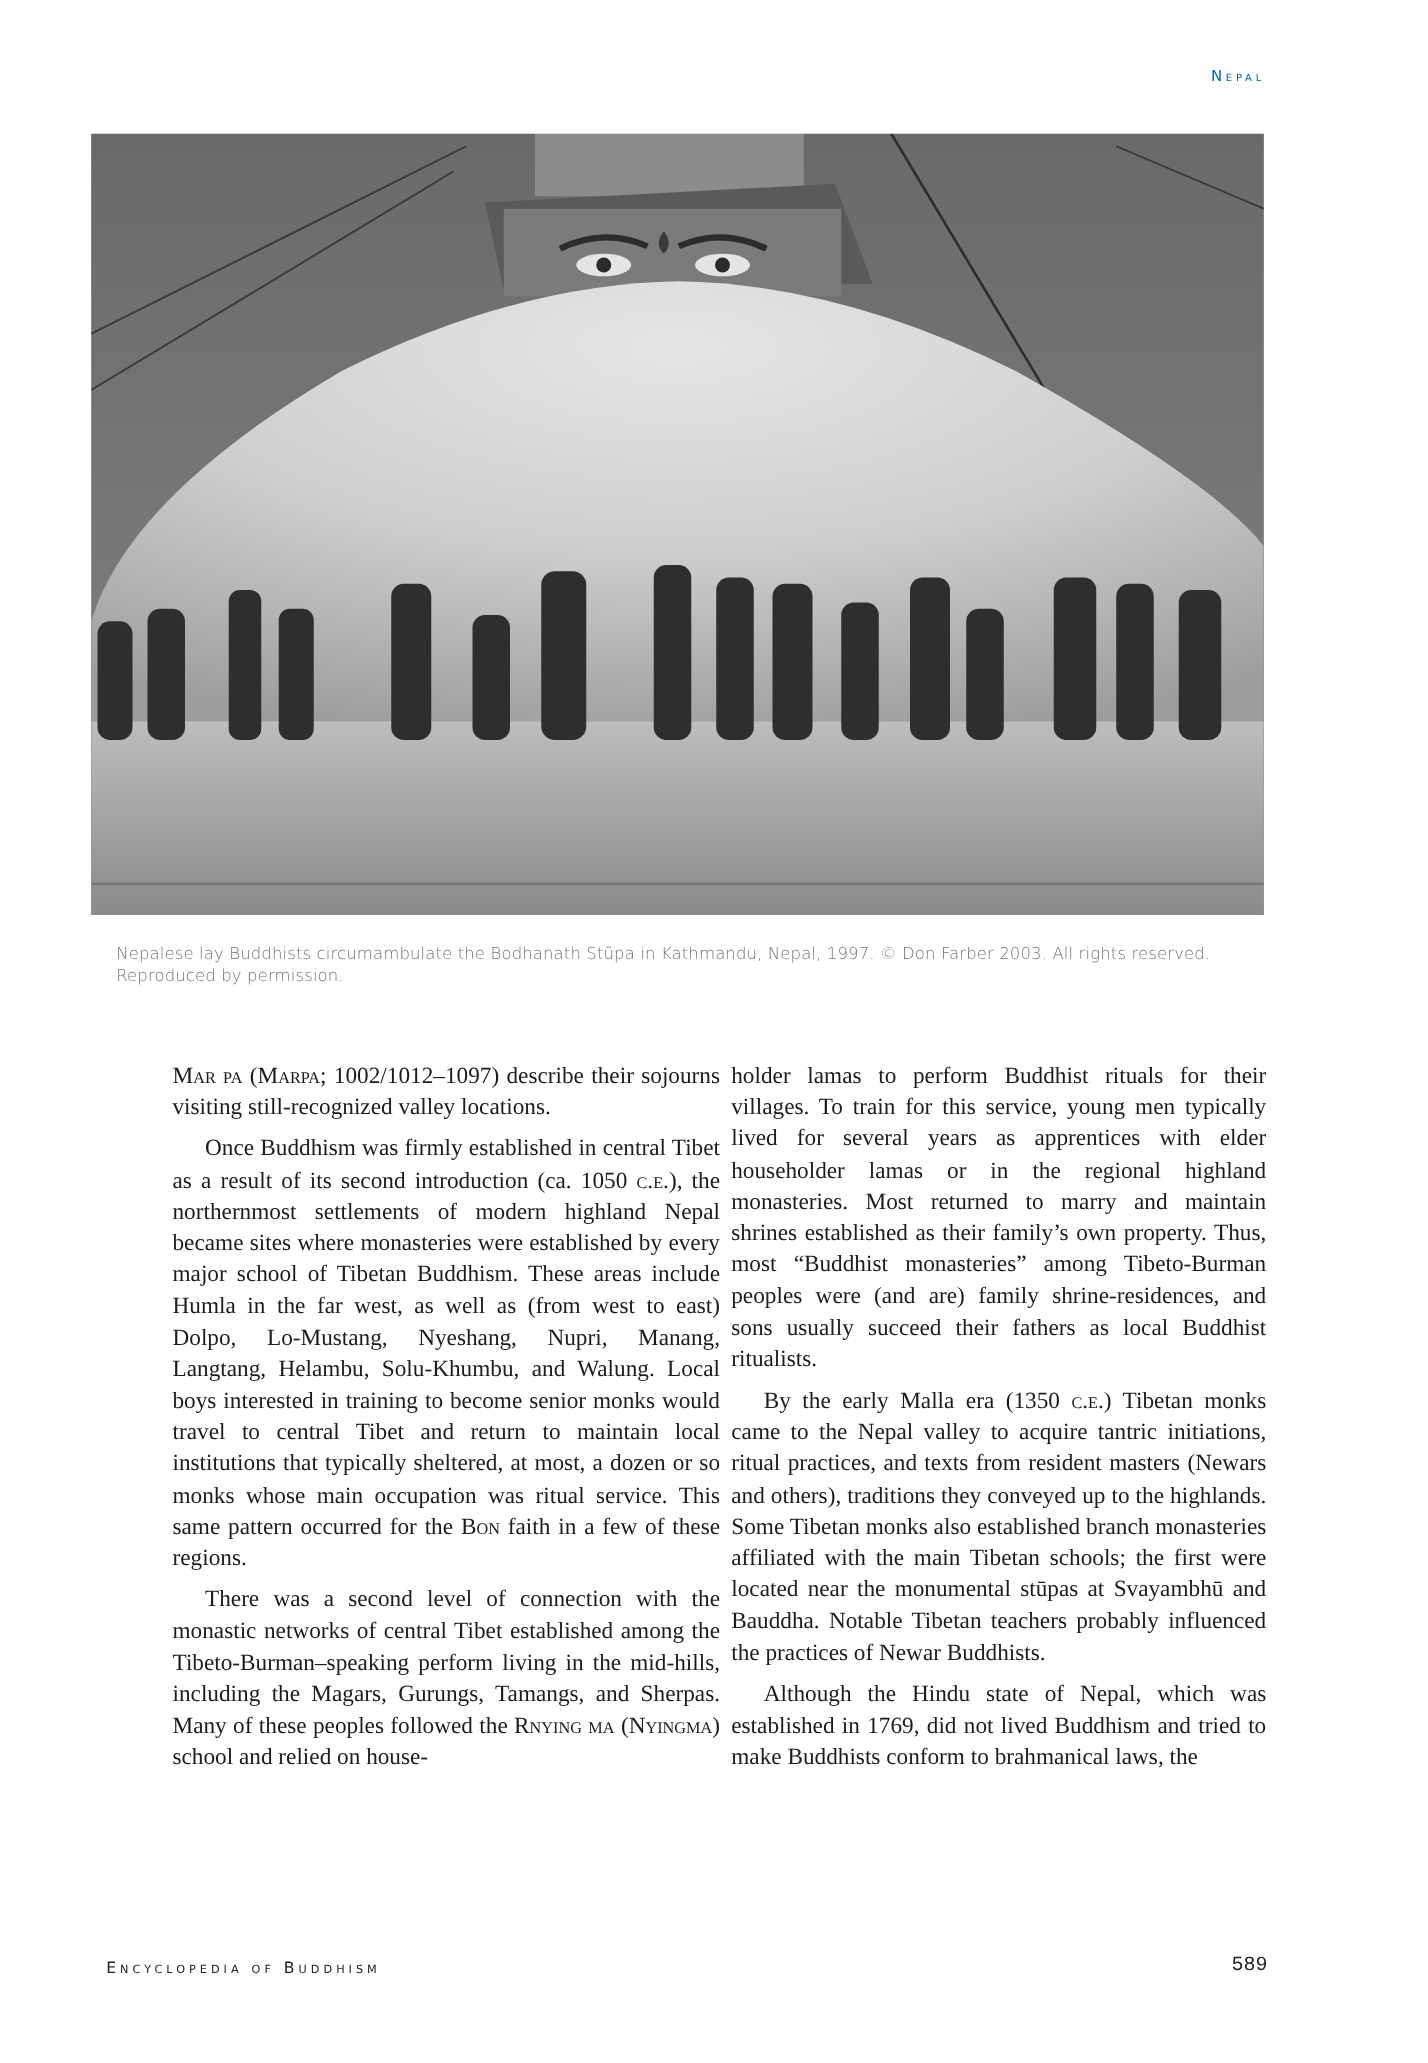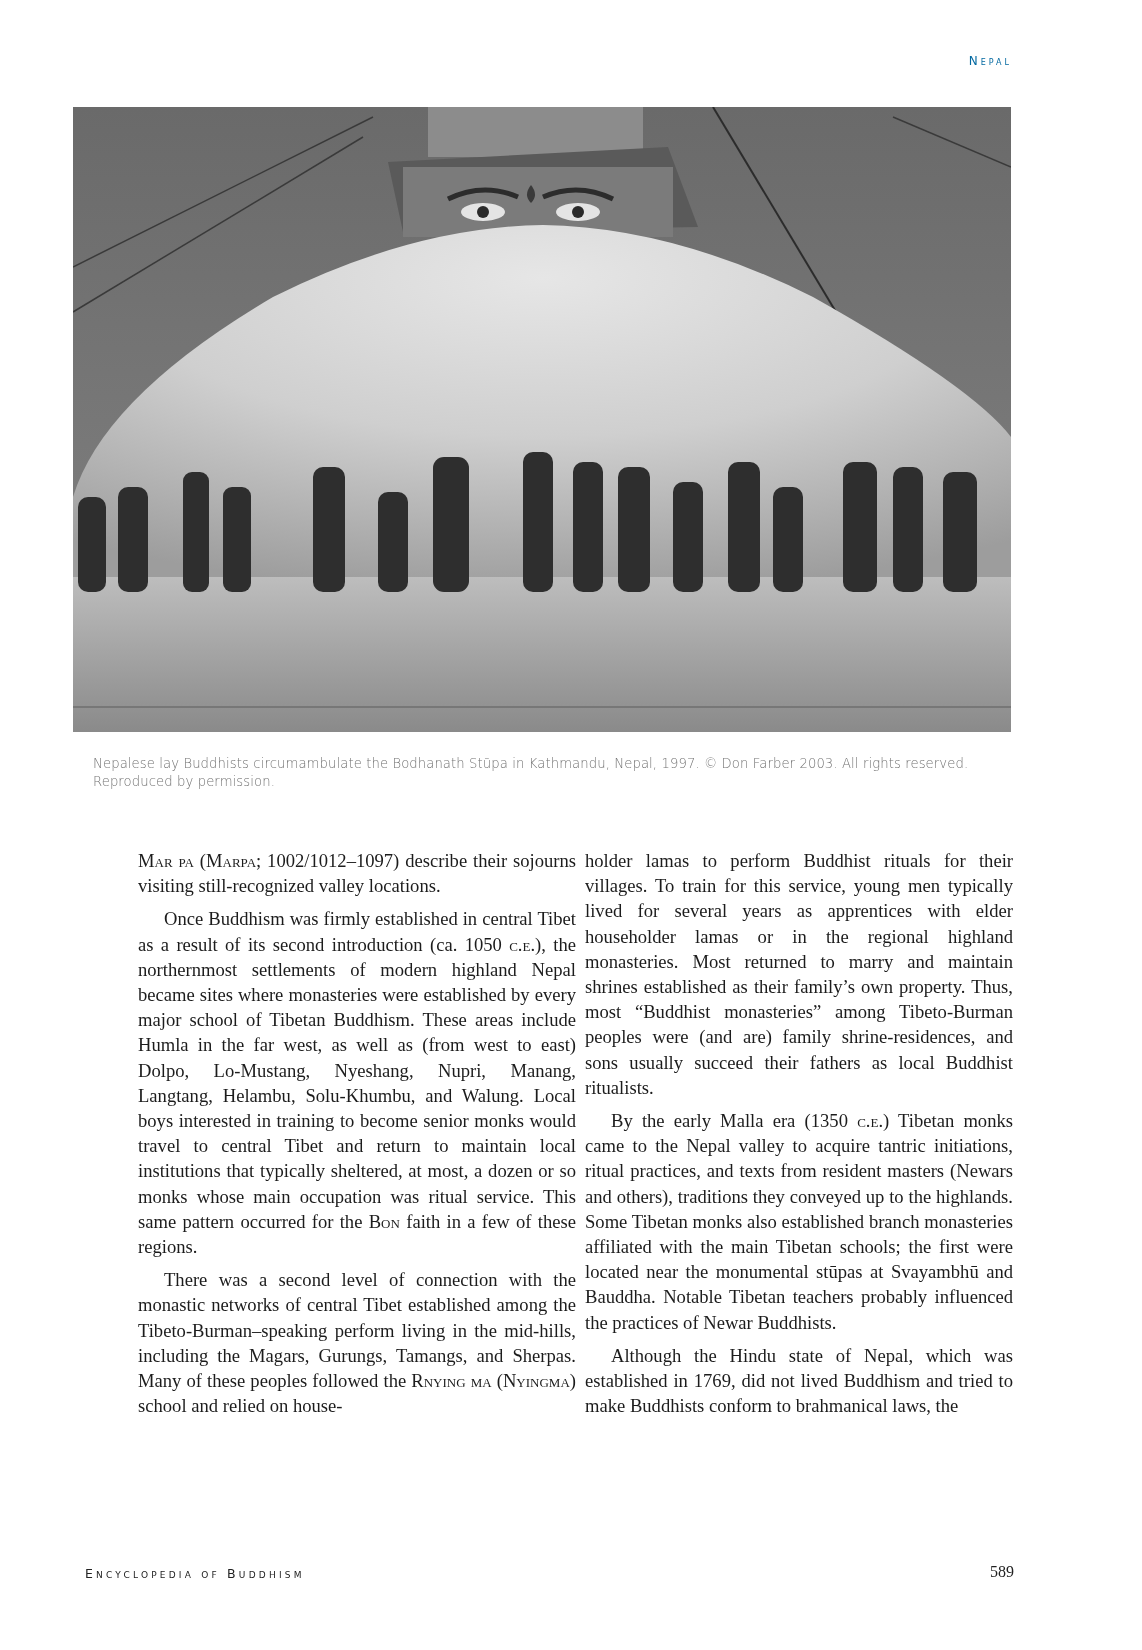--- a/index.html
+++ b/index.html
@@ -31,21 +31,21 @@
   .col p { margin: 0 0 8px 0; text-indent: 26px; }
   .col p.noindent { text-indent: 0; }
   .sc { font-variant: small-caps; }
   .footer-title {
     position: absolute; top: 1566px; left: 73px;
     font-family: "DejaVu Sans", sans-serif; font-size: 12.5px; letter-spacing: 3.2px;
     font-variant: small-caps; color: #222; margin-left: 12px;
   }
   .page-number {
     position: absolute; top: 1563px; right: 128px;
-    font-family: Liberation Serif, serif; font-size: 16px; color: #222;
+    font-family: Liberation Mono, monospace; font-size: 16px; color: #222;
   }
 </style>
 </head>
 <body>
 
 <div class="running-head">Nepal</div>
 
 <div class="photo" role="img" aria-label="Black-and-white photograph of the Bodhanath Stupa dome with painted Buddha eyes on the harmika and prayer flags, and a line of people circumambulating the base">
   <svg viewBox="0 0 938 625" preserveAspectRatio="none">
     <defs>

